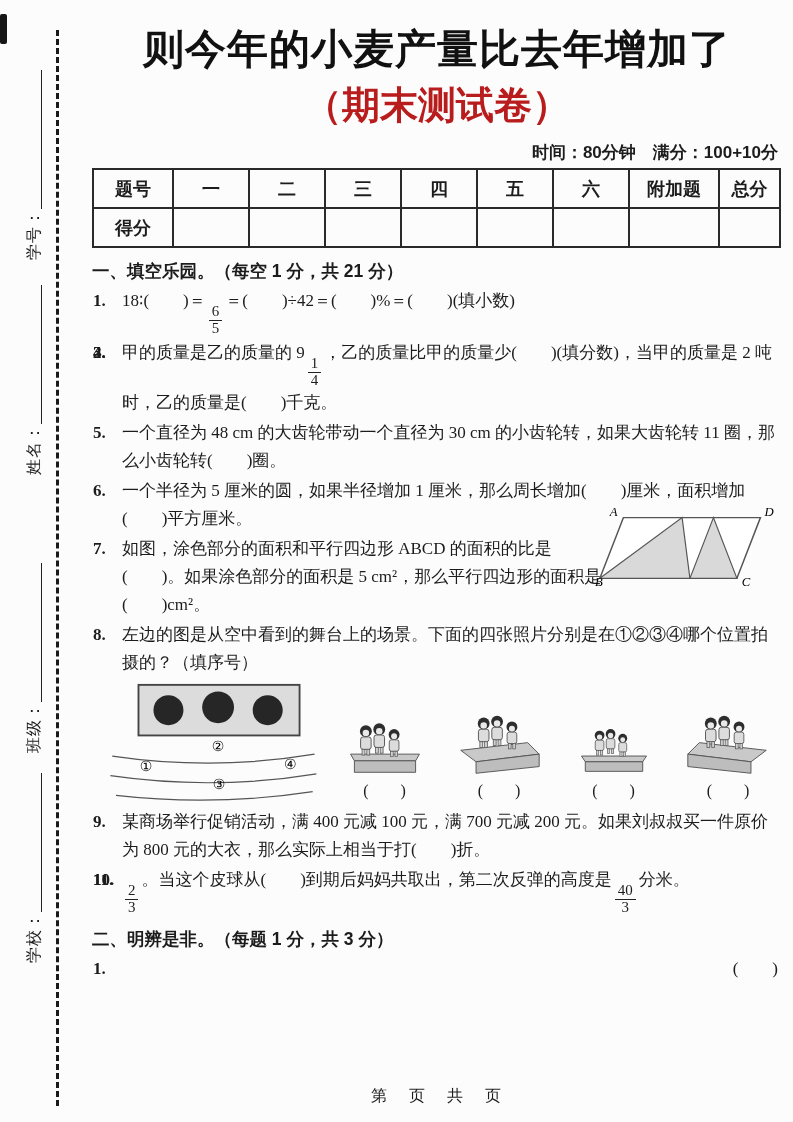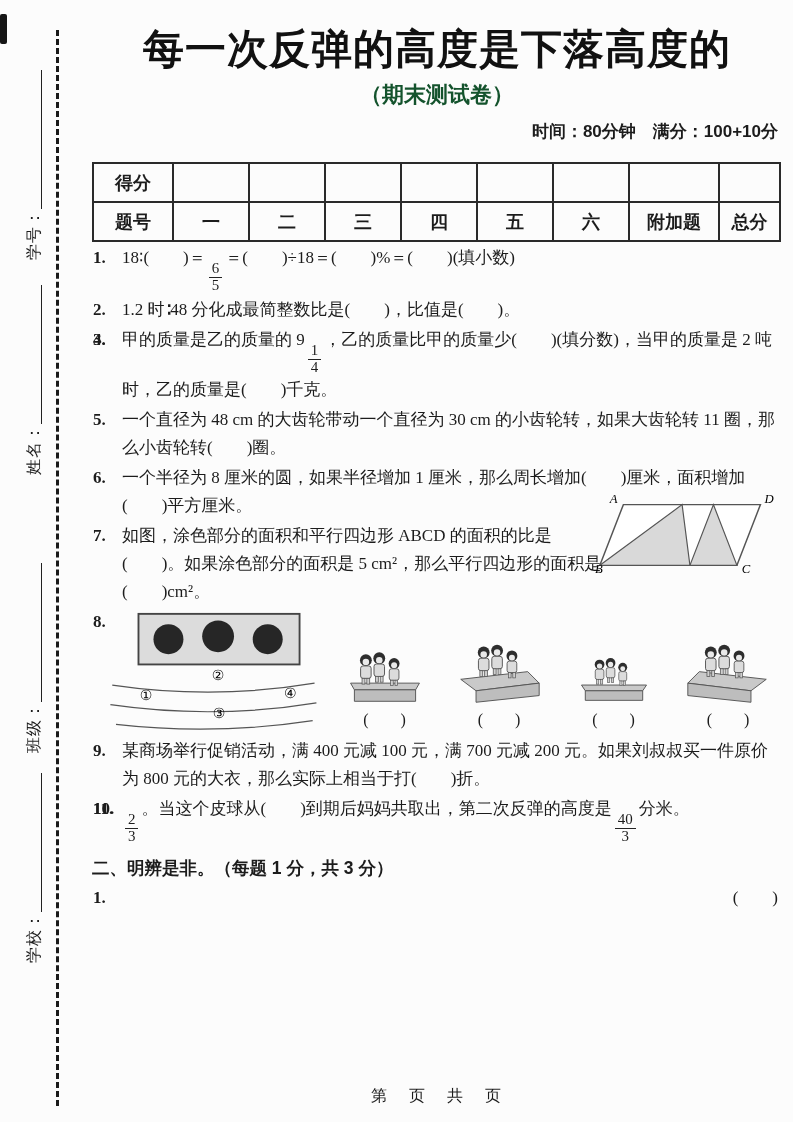--- a/index.html
+++ b/index.html
@@ -15,23 +15,23 @@
   .seal-field{position:absolute;width:190px;height:24px;transform:rotate(-90deg);
     display:flex;align-items:flex-end;font-size:16px;}
   .seal-field .lbl{white-space:nowrap;letter-spacing:1px;}
   .seal-field .line{flex:1;border-bottom:1.5px solid #222;margin-bottom:3px;}
   .sf1{left:-62px;top:153px;} .sf2{left:-62px;top:368px;}
   .sf3{left:-62px;top:646px;} .sf4{left:-62px;top:856px;}
   
   .main{position:absolute;left:92px;top:0;width:690px;}
   .title{margin-top:24px;text-align:center;font-size:41px;line-height:1.22;font-weight:bold;
     letter-spacing:1px;font-family:"Liberation Sans","DejaVu Sans",sans-serif;color:#111;}
-  .subtitle{margin-top:6px;text-align:center;font-size:22px;font-weight:bold;
-    font-family:"Liberation Sans","DejaVu Sans",sans-serif;color:#14532d;}
-  .meta{margin:10px 4px 19px 0;text-align:right;font-size:17px;font-weight:bold;
+  .subtitle{margin-top:6px;text-align:center;font-size:38px;font-weight:bold;
+    font-family:"Liberation Sans","DejaVu Sans",sans-serif;color:#b91c1c;}
+  .meta{margin:10px 4px 4px 0;text-align:right;font-size:17px;font-weight:bold;
     font-family:"Liberation Sans","DejaVu Sans",sans-serif;}
   
   table.score{border-collapse:collapse;table-layout:fixed;width:687px;margin-top:4px;}
   table.score td{border:2px solid #2a2a2a;height:37px;text-align:center;
     font-size:18px;font-weight:bold;padding:0;}
   
   .sec-head{font-weight:bold;font-size:17.5px;margin:11px 0 4px;
     font-family:"Liberation Sans","DejaVu Sans",sans-serif;}
   .q{position:relative;padding-left:30px;font-size:17px;line-height:28px;margin:2px 0;}
   .qno{position:absolute;left:1px;top:0;font-weight:bold;}
@@ -71,74 +71,74 @@
   <span class="lbl">班级：</span>
   <span class="line"></span>
 </div>
 <div class="seal-field sf4">
   <span class="lbl">学校：</span>
   <span class="line"></span>
 </div>
 
 <div class="main">
 
-  <div class="title">每一次反弹的高度是下落高度的</div>
+  <div class="title">则今年的小麦产量比去年增加了</div>
   <div class="subtitle">（期末测试卷）</div>
   <div class="meta">时间：80分钟　满分：100+10分</div>
 
   <table class="score">
     <colgroup>
       <col style="width:80px">
         <col style="width:76px">
         <col style="width:76px">
         <col style="width:76px">
       <col style="width:76px">
         <col style="width:76px">
         <col style="width:76px">
         <col style="width:90px">
         <col style="width:61px">
     </colgroup>
     <tbody>
         <tr>
-      <td>得分</td>
-      <td></td>
-      <td></td>
-      <td></td>
-      <td></td>
-      <td></td>
-      <td></td>
-      <td></td>
-      <td></td>
-    </tr>
-    <tr>
       <td>题号</td>
       <td>一</td>
       <td>二</td>
       <td>三</td>
       <td>四</td>
       <td>五</td>
       <td>六</td>
       <td>附加题</td>
       <td>总分</td>
     </tr>
+    <tr>
+      <td>得分</td>
+      <td></td>
+      <td></td>
+      <td></td>
+      <td></td>
+      <td></td>
+      <td></td>
+      <td></td>
+      <td></td>
+    </tr>
   </tbody>
     </table>
 
+  <div class="sec-head">一、填空乐园。（每空 1 分，共 21 分）</div>
 
   <div class="q">
     <span class="qno">1.</span>
     <span>18∶(　　)＝</span><span class="frac">
         <span class="fnum">6</span>
         <span class="fden">5</span>
-      </span><span>＝(　　)÷18＝(　　)%＝(　　)(填小数)</span>
+      </span><span>＝(　　)÷42＝(　　)%＝(　　)(填小数)</span>
   </div>
 
   <div class="q">
     <span class="qno">2.</span>
-    <span>1.2 时∶48 分化成最简整数比是(　　)，比值是(　　)。</span>
   </div>
 
   <div class="q">
     <span class="qno">3.</span>
   </div>
 
   <div class="q">
     <span class="qno">4.</span>
     <span>甲的质量是乙的质量的 9</span><span class="frac">
         <span class="fnum">1</span>
@@ -147,39 +147,40 @@
   </div>
 
   <div class="q">
     <span class="qno">5.</span>
     <span>一个直径为 48 cm 的大齿轮带动一个直径为 30 cm 的小齿轮转，如果大齿轮转 11 圈，那么小齿轮转(　　)圈。</span>
   </div>
 
   <div class="fig-wrap">
     <div class="q">
       <span class="qno">6.</span>
-      <span>一个半径为 8 厘米的圆，如果半径增加 1 厘米，那么周长增加(　　)厘米，面积增加(　　)平方厘米。</span>
+      <span>一个半径为 5 厘米的圆，如果半径增加 1 厘米，那么周长增加(　　)厘米，面积增加(　　)平方厘米。</span>
     </div>
     <div class="q q7">
       <span class="qno">7.</span>
       <span>如图，涂色部分的面积和平行四边形 ABCD 的面积的比是(　　)。如果涂色部分的面积是 5 cm²，那么平行四边形的面积是(　　)cm²。</span>
     </div>
     <svg class="fig-para" width="186" height="88" viewBox="0 0 190 88">
       <polygon points="30,14 170,14 146,76 6,76" fill="#ffffff" stroke="#555" stroke-width="1.5"></polygon>
       <polygon points="6,76 90,14 98,76" fill="#d9d9d9" stroke="#555" stroke-width="1.2"></polygon>
       <polygon points="122,14 98,76 146,76" fill="#d9d9d9" stroke="#555" stroke-width="1.2"></polygon>
       <text x="20" y="12" font-size="13" font-style="italic" text-anchor="middle">A</text>
       <text x="179" y="12" font-size="13" font-style="italic" text-anchor="middle">D</text>
       <text x="1" y="84" font-size="13" font-style="italic">B</text>
       <text x="151" y="84" font-size="13" font-style="italic">C</text>
     </svg>
   </div>
 
   <div class="q">
     <span class="qno">8.</span>
+    <span>左边的图是从空中看到的舞台上的场景。下面的四张照片分别是在①②③④哪个位置拍摄的？（填序号）</span>
   </div>
 
   <div class="q8-figs">
     <svg width="212" height="118" viewBox="0 0 225 126">
       <defs>
         <g id="kid">
           <circle cx="6" cy="6" r="6.2" fill="#2e2e2e"></circle>
           <circle cx="6" cy="8" r="3.4" fill="#e9e9e9"></circle>
           <rect x="0.5" y="12" width="11" height="13" rx="2.5" fill="#dcdcdc" stroke="#555" stroke-width="1"></rect>
           <rect x="2" y="25" width="3" height="6" fill="#cfcfcf" stroke="#555" stroke-width="0.8"></rect>

